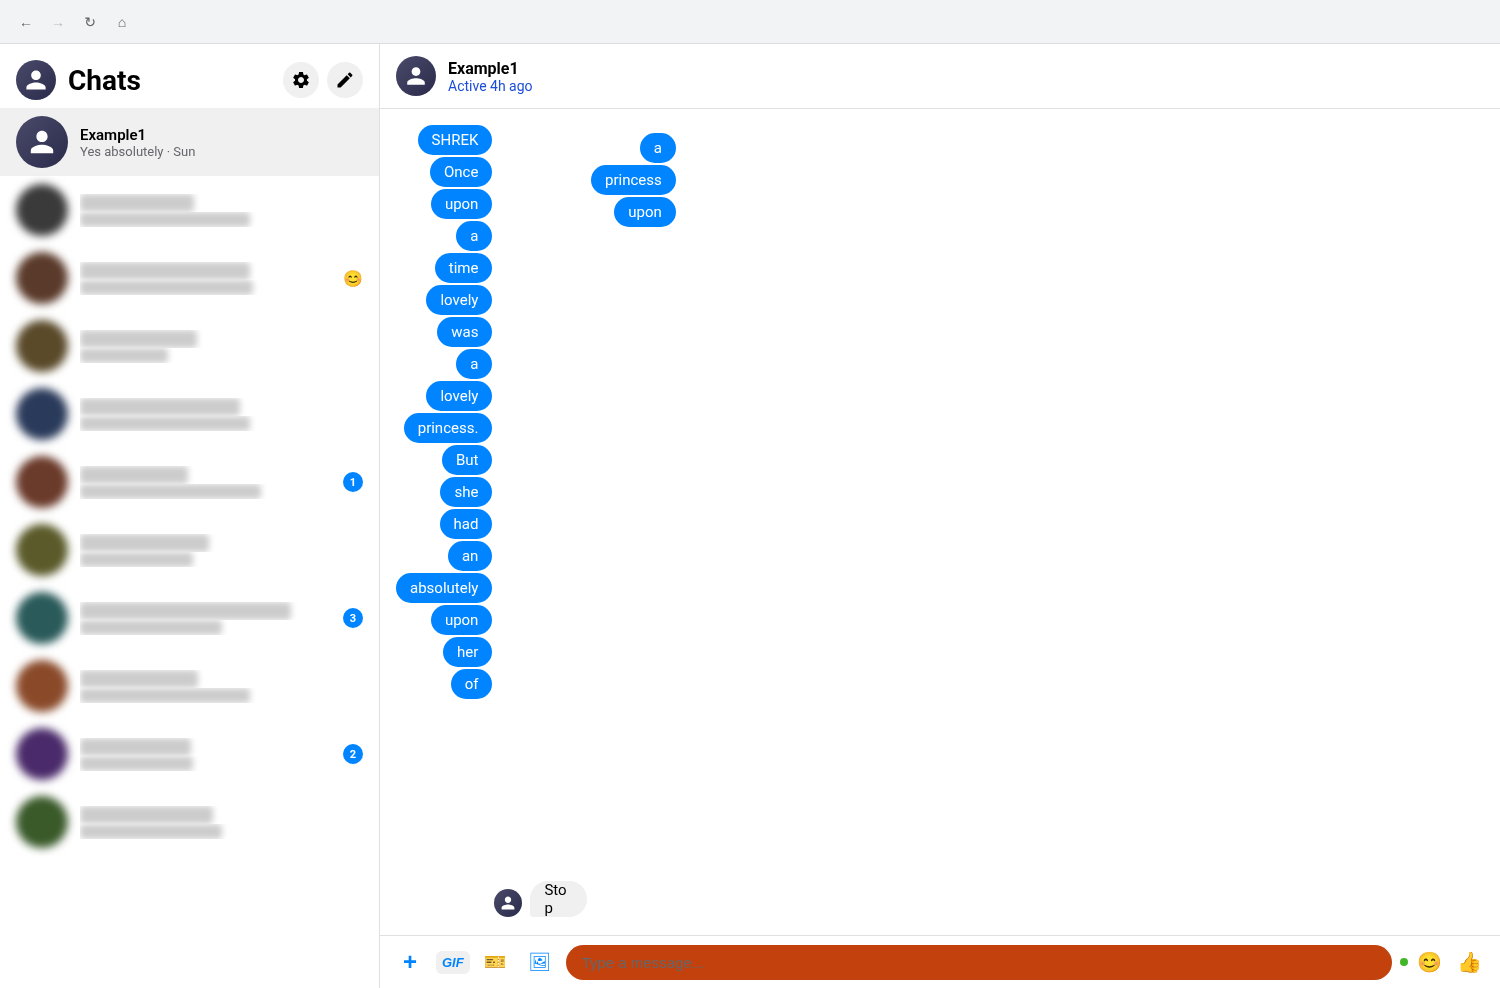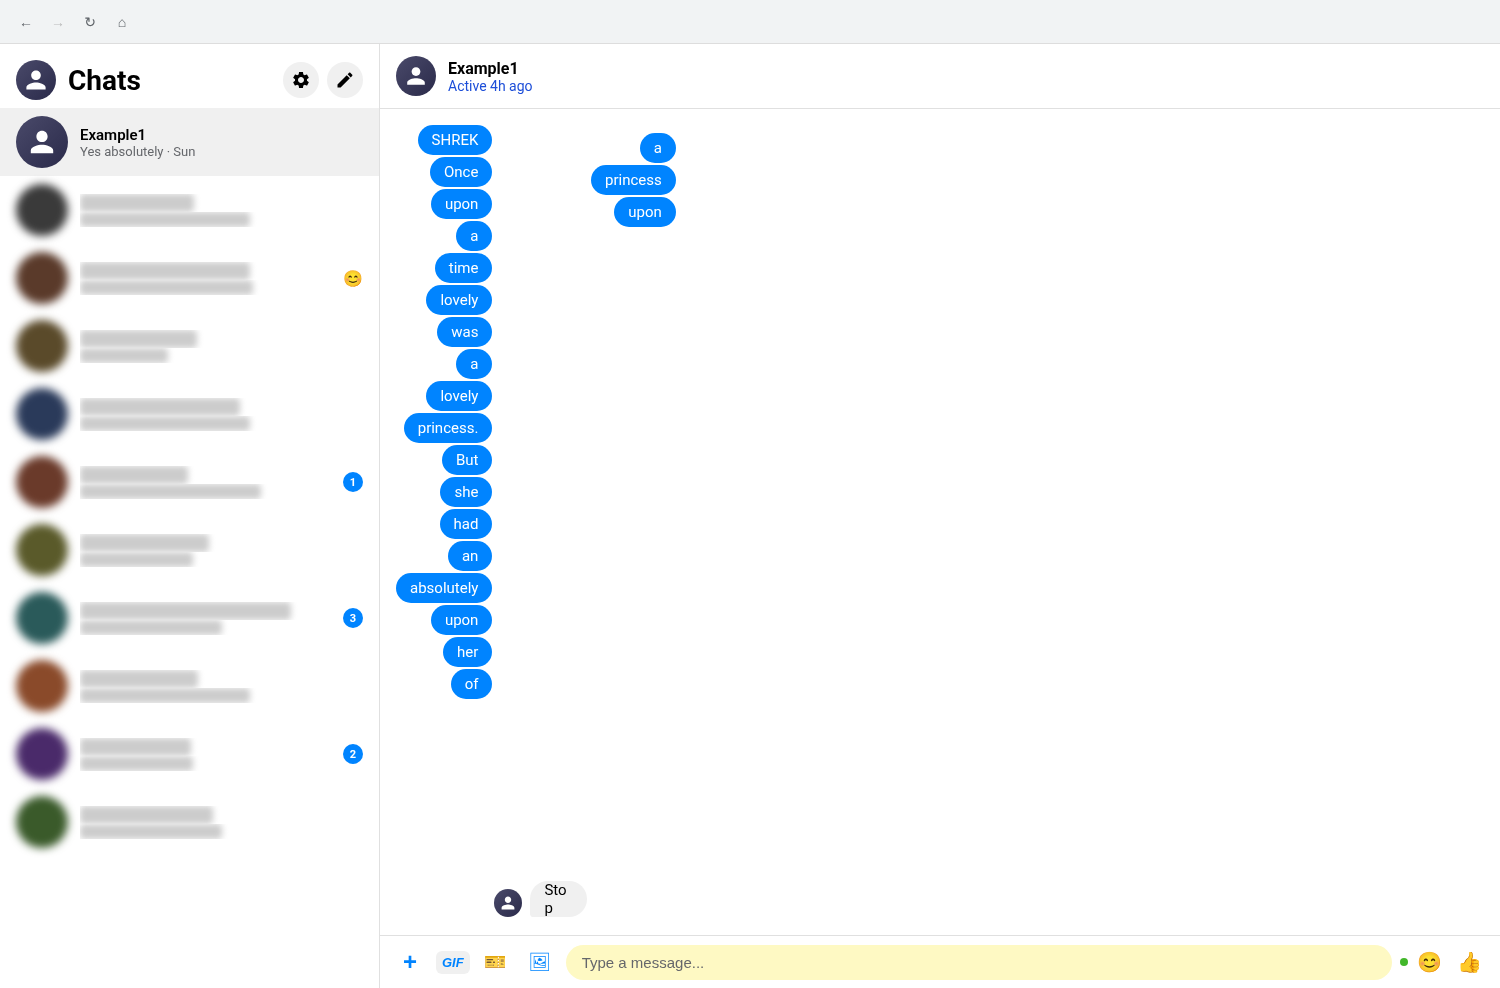--- a/index.html
+++ b/index.html
@@ -298,21 +298,21 @@
       background: transparent;
       cursor: pointer;
       display: flex;
       align-items: center;
       justify-content: center;
       font-size: 18px;
       color: #0084ff;
     }
     .message-input-wrapper {
       flex: 1;
-      background: #fef9c3;
+      background: #c2410c;
       border-radius: 20px;
       padding: 8px 16px;
     }
     .message-input {
       width: 100%;
       border: none;
       background: transparent;
       outline: none;
       font-size: 15px;
       color: #000;

